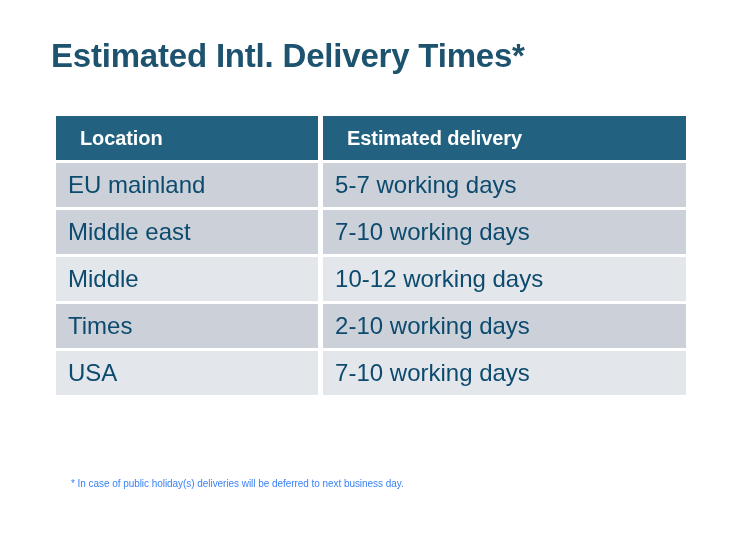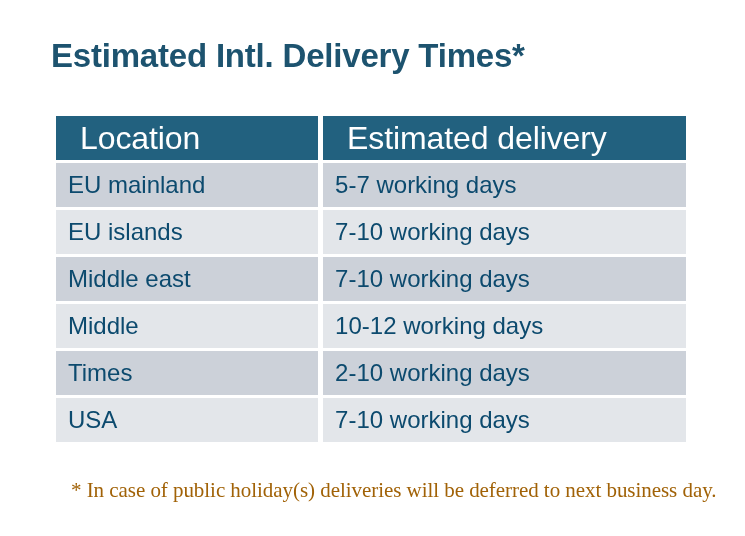--- a/index.html
+++ b/index.html
@@ -46,48 +46,47 @@
     margin: 0;
     height: 44px;
     vertical-align: middle;
     text-align: left;
   }
   .col-location { width: 260px; }
   .col-delivery { width: 360px; }
   .delivery-table thead th {
     background: #22617f;
     color: #ffffff;
-    font-size: 32px;
-    font-weight: 400;
+    font-size: 20px;
+    font-weight: 700;
     letter-spacing: -0.1px;
     white-space: nowrap;
     padding-left: 24px;
   }
   .delivery-table tbody td {
     font-size: 24px;
     font-weight: 400;
     color: #0c4a6e;
     white-space: nowrap;
   }
   .delivery-table tbody tr.row-odd td {
     background: #ccd1d9;
   }
   .delivery-table tbody tr.row-even td {
     background: #e3e6ea;
   }
   .footnote {
     position: absolute;
     left: 71px;
     top: 478px;
-    font-size: 21px;
+    font-size: 10px;
     font-weight: 400;
-    color: #a16207;
+    color: #3b82f6;
     white-space: nowrap;
     letter-spacing: -0.05px;
-    font-family: Liberation Serif, serif;
   }
 </style>
 </head>
 <body>
 
 <div class="page">
 
   <div class="page-title">Estimated Intl. Delivery Times*</div>
 
   <table class="delivery-table">
@@ -99,24 +98,20 @@
       <tr>
         <th>Location</th>
         <th>Estimated delivery</th>
       </tr>
     </thead>
     <tbody>
       <tr class="row-odd">
         <td>EU mainland</td>
         <td>5-7 working days</td>
       </tr>
-      <tr class="row-even">
-        <td>EU islands</td>
-        <td>7-10 working days</td>
-      </tr>
       <tr class="row-odd">
         <td>Middle east</td>
         <td>7-10 working days</td>
       </tr>
       <tr class="row-even">
         <td>Middle</td>
         <td>10-12 working days</td>
       </tr>
       <tr class="row-odd">
         <td>Times</td>

